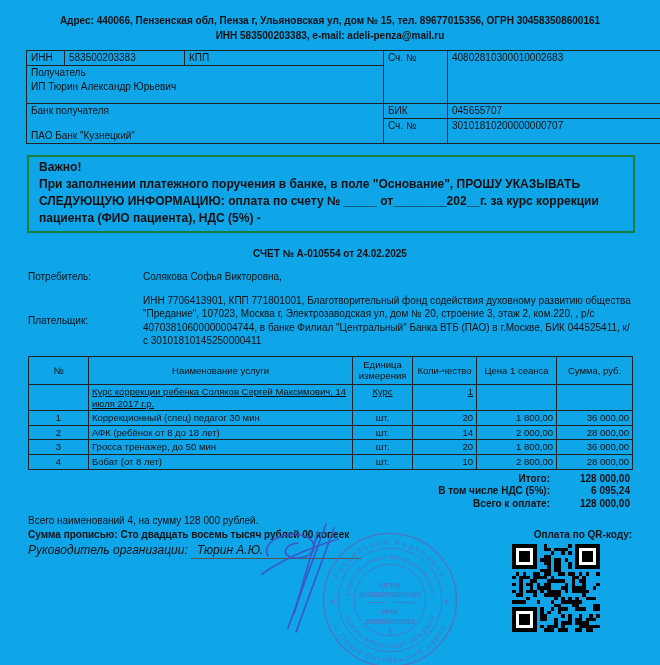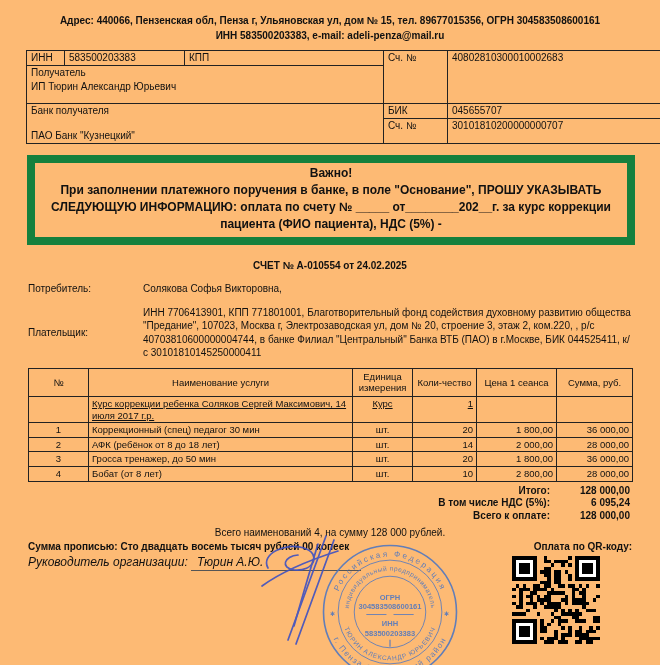--- a/index.html
+++ b/index.html
@@ -1,18 +1,18 @@
 <!DOCTYPE html>
 <html><head>
 <meta charset="utf-8">
 <style>
   * { margin:0; padding:0; box-sizing:border-box; }
   html,body { background:#e8e8e8; }
   .page {
-    width:660px; height:665px; margin:0 auto; background:#fdba74;
+    width:660px; height:665px; margin:0 auto; background:#0ea5e9;
     font-family:"Liberation Sans","DejaVu Sans",sans-serif; color:#111;
     position:relative; overflow:hidden;
   }
   
   .address { margin-top:14px; text-align:center; font-size:10px; font-weight:bold; line-height:1.45; }
   
   .req-table { border-collapse:collapse; width:606px; margin:7px 0 0 26px; font-size:10px; table-layout:fixed; }
   .req-table td { border:1px solid #222; padding:1px 4px; vertical-align:top; line-height:1.2; }
   .td-inn-label { width:38px; border-right:1px solid #222; }
   .td-inn-value { width:120px; }
@@ -20,22 +20,22 @@
   .td-acc-label { width:64px; vertical-align:bottom; padding-bottom:2px; }
   .td-acc-value { width:213px; vertical-align:bottom; padding-bottom:2px; }
   .row-a td { height:15px; }
   .recipient-cell { height:38px; }
   .recipient-cell .cell-line2 { margin-top:2px; }
   .bank-cell .cell-line2 { margin-top:13px; }
   .td-bik-label { height:15px; }
   .td-corr { vertical-align:middle; height:24px; }
   
   .notice {
-    margin:11px 25px 0 27px; border:8px solid #15803d; padding:2px 10px 4px;
-    text-align:center; font-weight:bold; font-size:12px; line-height:1.42;
+    margin:11px 25px 0 27px; border:2px solid #15803d; padding:2px 10px 4px;
+    font-weight:bold; font-size:12px; line-height:1.42;
   }
   
   .doc-title { margin-top:15px; text-align:center; font-size:10px; font-weight:bold; }
   
   .party { display:flex; margin:11px 28px 0 28px; font-size:10px; line-height:1.3; }
   .party-label { width:115px; flex:0 0 115px; }
   .party-value { flex:1; }
   .party.payer { margin-top:11px;align-items:center; }
   .party.payer .party-value { line-height:1.32; }
   
@@ -47,21 +47,21 @@
   .td-num { text-align:center; } .td-name { text-align:left; }
   .td-unit { text-align:center; } .td-qty { text-align:right; }
   .td-price { text-align:right; } .td-sum { text-align:right; }
   .course-row td { height:24px; vertical-align:top;text-decoration:underline; }
   
   .totals { width:604px; margin:3px 0 0 28px; font-size:10px; font-weight:bold; }
   .totals-row { display:flex; line-height:1.25; }
   .totals-label { width:528px; text-align:right; padding-right:6px; }
   .totals-value { width:76px; text-align:right; padding-right:2px; }
   
-  .items-line { margin:5px 28px 0 28px; font-size:10px;text-align:center; }
+  .items-line { margin:5px 28px 0 28px; font-size:10px; }
   .words-row { display:flex; justify-content:space-between; margin:3px 28px 0 28px; font-size:10px; font-weight:bold; }
   
   .sign-area { position:relative; height:138px; margin-top:2px; }
   .director-line { position:absolute; left:28px; top:1px; font-size:12px;font-style:italic; }
   .sig-underline { display:inline-block; width:170px; border-bottom:1.5px solid #555; padding:0 0 1px 6px; }
   .stamp-svg { position:absolute; left:322px; top:-10px; opacity:0.88; }
   .signature-svg { position:absolute; left:258px; top:-20px; }
   .qr-svg { position:absolute; left:512px; top:2px; }
 </style>
 </head>

